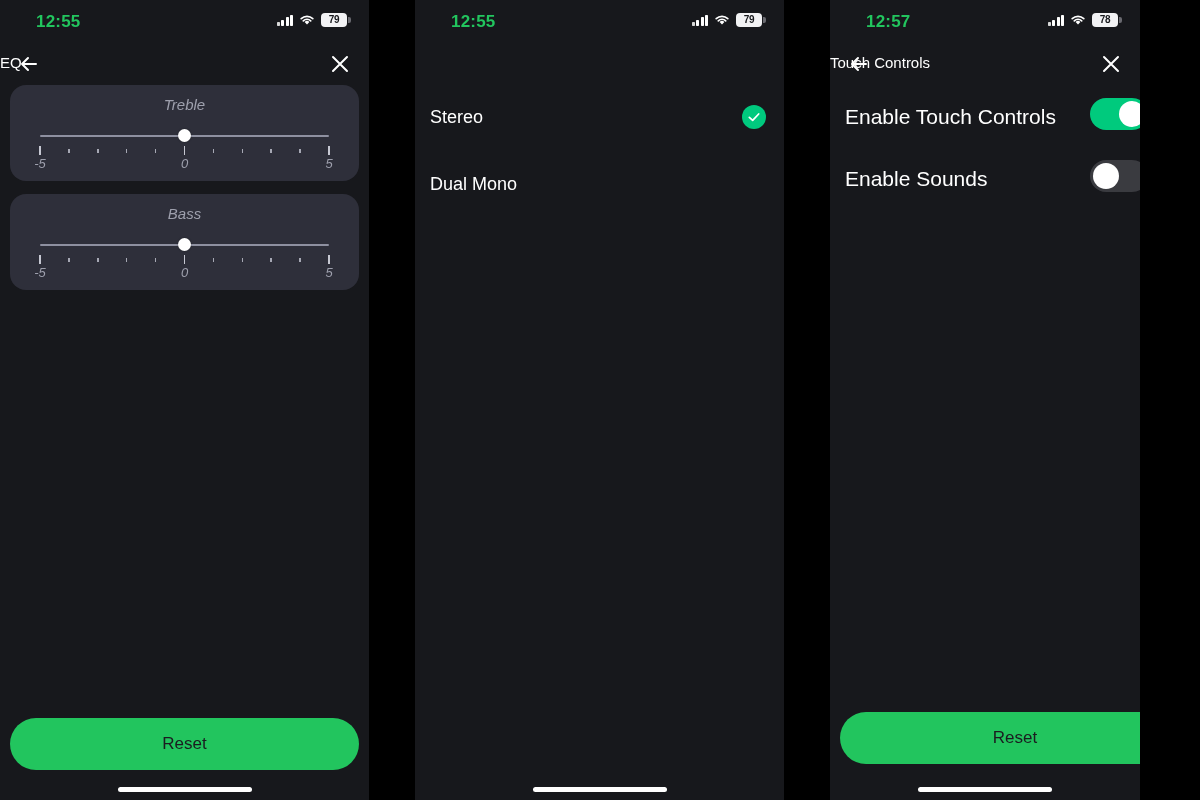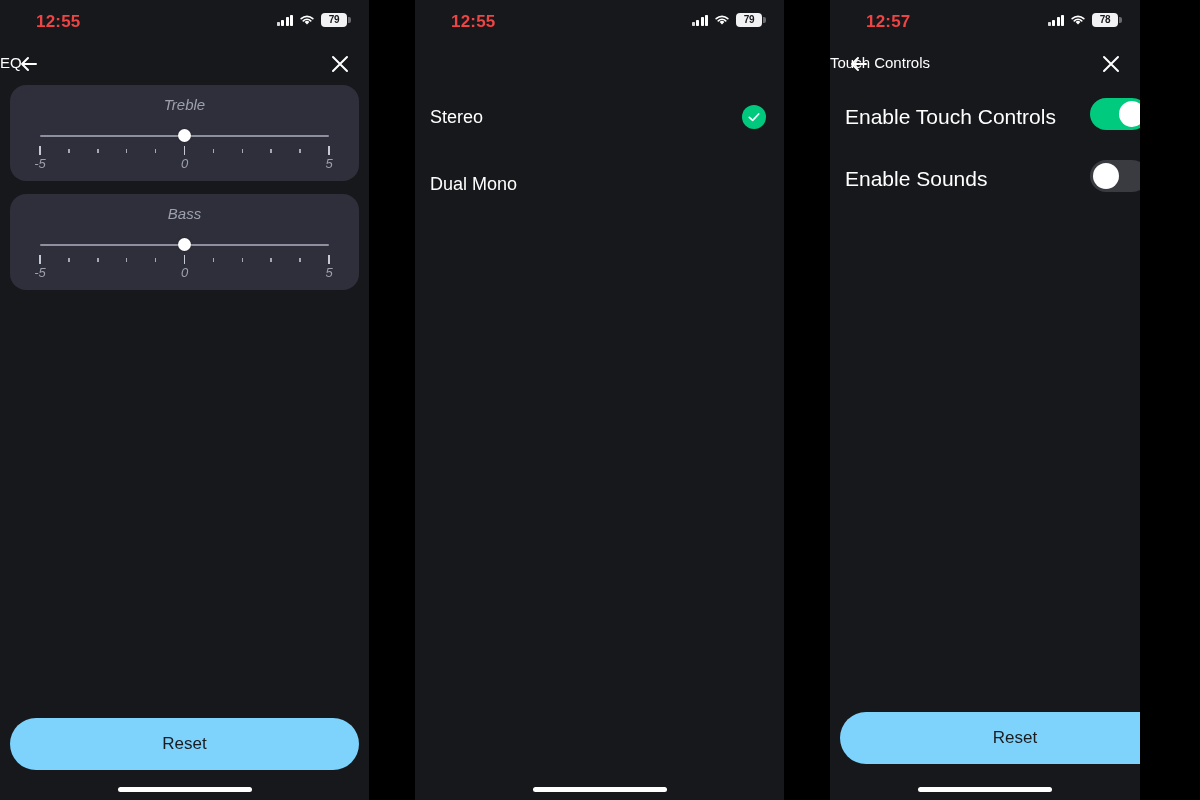--- a/index.html
+++ b/index.html
@@ -27,21 +27,21 @@
   #panel-output  { left: 415px; width: 369px; }
   #panel-touch   { left: 830px; width: 310px; }
 
   
   .statusbar {
     position: absolute; top: 0; left: 0; right: 0;
     height: 44px;
   }
   .sb-time {
     position: absolute; left: 36px; top: 12px;
-    color: #ef4444; font-size: 17px; font-weight: bold;
+    color: #22c55e; font-size: 17px; font-weight: bold;
     letter-spacing: 0.2px;
   }
   .sb-right {
     position: absolute; right: 22px; top: 13px;
     display: flex; align-items: center; gap: 6px;
   }
   .sig { display: flex; align-items: flex-end; gap: 1.5px; height: 12px; }
   .sig i { display: block; width: 3px; background: #ffffff; border-radius: 0.7px; }
   .sig i:nth-child(1) { height: 4px;  background: #d8d8d8; }
   .sig i:nth-child(2) { height: 6.5px; }
@@ -150,21 +150,21 @@
   .knob {
     position: absolute; top: 3px; width: 26px; height: 26px;
     border-radius: 50%; background: #ffffff;
   }
   .toggle.on  .knob { right: 3px; }
   .toggle.off .knob { left: 3px; }
 
   
   .reset-btn {
     position: absolute; left: 10px; width: 349px; height: 52px;
-    background: #7dd3fc; border-radius: 26px;
+    background: #22c55e; border-radius: 26px;
     color: #1b1c20; font-size: 17px;
     display: flex; align-items: center; justify-content: center;
     cursor: pointer;
   }
   #reset-eq    { top: 718px; }
   #reset-touch { top: 712px; left: 10px; width: 350px; }
 
   
   .home-ind {
     position: absolute; bottom: 8px; left: 50%;

